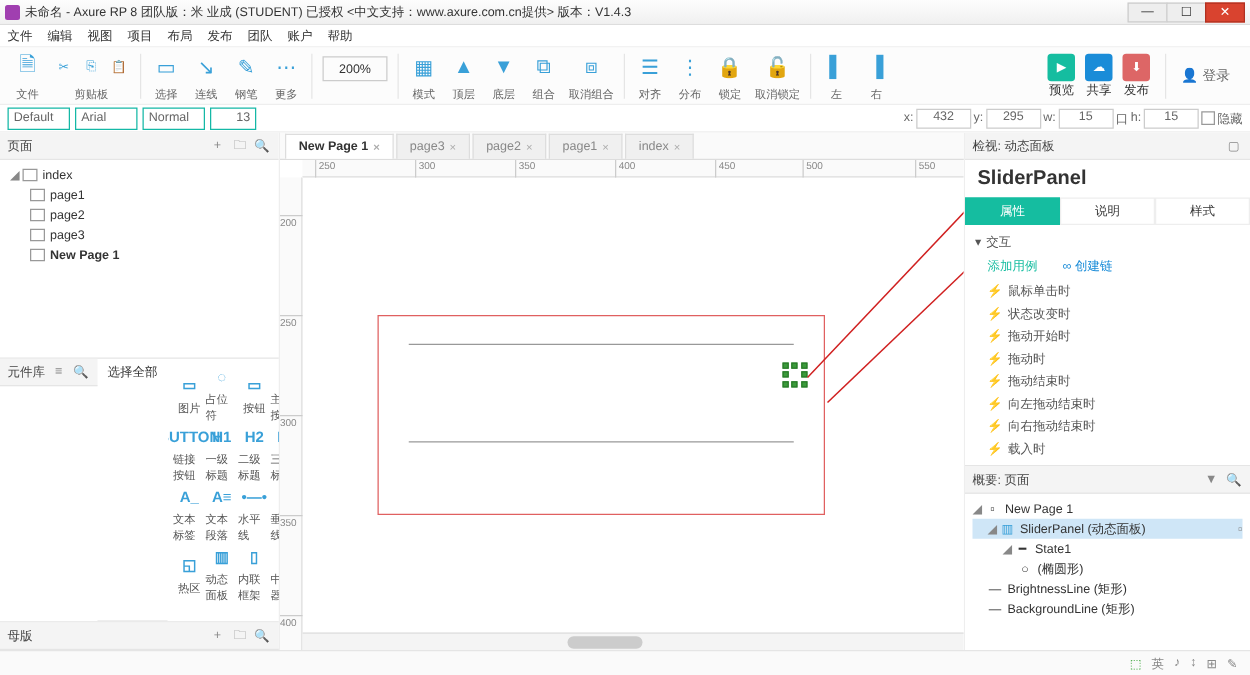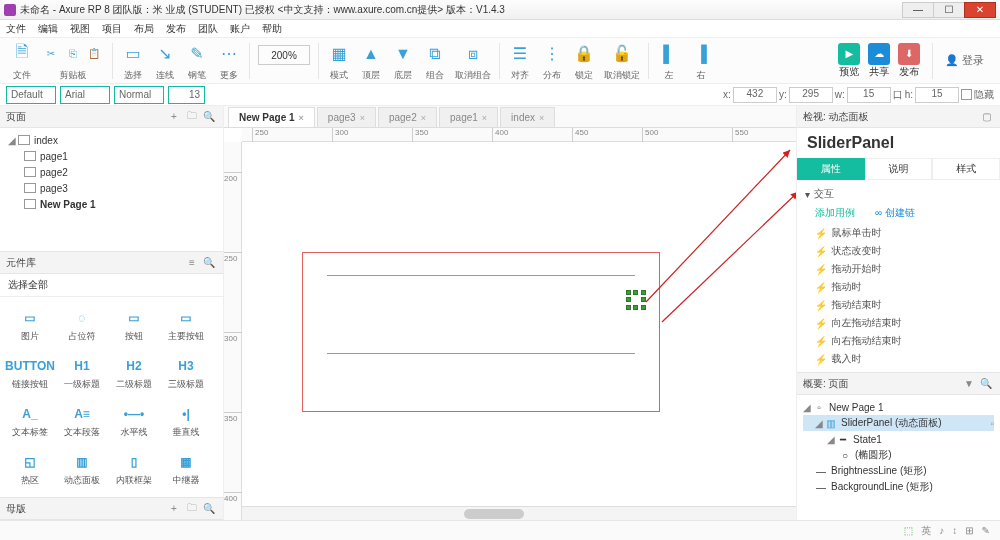--- a/index.html
+++ b/index.html
@@ -38,38 +38,38 @@
 .fmtbar .sel { border: 1px solid #14b8a6; height: 18px; padding: 0 4px; display: flex; align-items: center; min-width: 50px; }
 .fmtbar .sel.small { min-width: 30px; padding-left: 20px; }
 .fmtbar .xy { margin-left: auto; display: flex; align-items: center; gap: 2px; }
 .fmtbar .xy .nf { border: 1px solid #ccc; width: 44px; height: 16px; text-align: center; }
 .fmtbar .cb { width: 11px; height: 11px; border: 1px solid #999; }
 
 
 .main { display: flex; height: 414px; }
 .left-col { width: 224px; display: flex; flex-direction: column; border-right: 1px solid #eee; }
 .center-col { flex: 1; display: flex; flex-direction: column; position: relative; }
-.right-col { width: 204px; display: flex; flex-direction: column; border-left: 1px solid #eee; }
+.right-col { width: 229px; display: flex; flex-direction: column; border-left: 1px solid #eee; }
 
 
 .phead { height: 22px; background: #f4f4f4; display: flex; align-items: center; padding: 0 6px; font-size: 10px; color: #444; border-bottom: 1px solid #e5e5e5; }
 .phead .spacer { flex: 1; }
 .phead .picon { width: 14px; height: 14px; margin-left: 4px; color: #888; display: flex; align-items: center; justify-content: center; }
 
 
 .pages { height: 180px; overflow: hidden; }
 .tree { padding: 4px 6px; font-size: 10px; }
 .tree-row { display: flex; align-items: center; height: 16px; padding-left: 2px; }
 .tree-row.child { padding-left: 18px; }
 .tree-row .toggle { width: 10px; color: #888; }
 .tree-row .pgicon { width: 12px; height: 10px; border: 1px solid #999; margin-right: 4px; }
 .tree-row.selected { font-weight: bold; }
 
 
-.widlib { flex: 1; display: flex; flex-direction: column; border-top: 1px solid #e5e5e5; justify-content: flex-end; }
+.widlib { flex: 1; display: flex; flex-direction: row; border-top: 1px solid #e5e5e5; justify-content: flex-end; }
 .widlib .sel-all { padding: 4px 8px; font-size: 10px; border-bottom: 1px solid #eee; }
 .widgrid { flex: 1; overflow: auto; padding: 4px; }
 .widrow { display: flex; }
 .widcell { width: 52px; height: 48px; display: flex; flex-direction: column; align-items: center; justify-content: center; gap: 2px; }
 .widcell .wicon { width: 26px; height: 20px; display: flex; align-items: center; justify-content: center; color: #39a0d8; font-size: 12px; font-weight: bold; }
 .widcell .wl { font-size: 9px; color: #555; }
 
 
 .masters { height: 23px; border-top: 1px solid #e5e5e5; }
 

